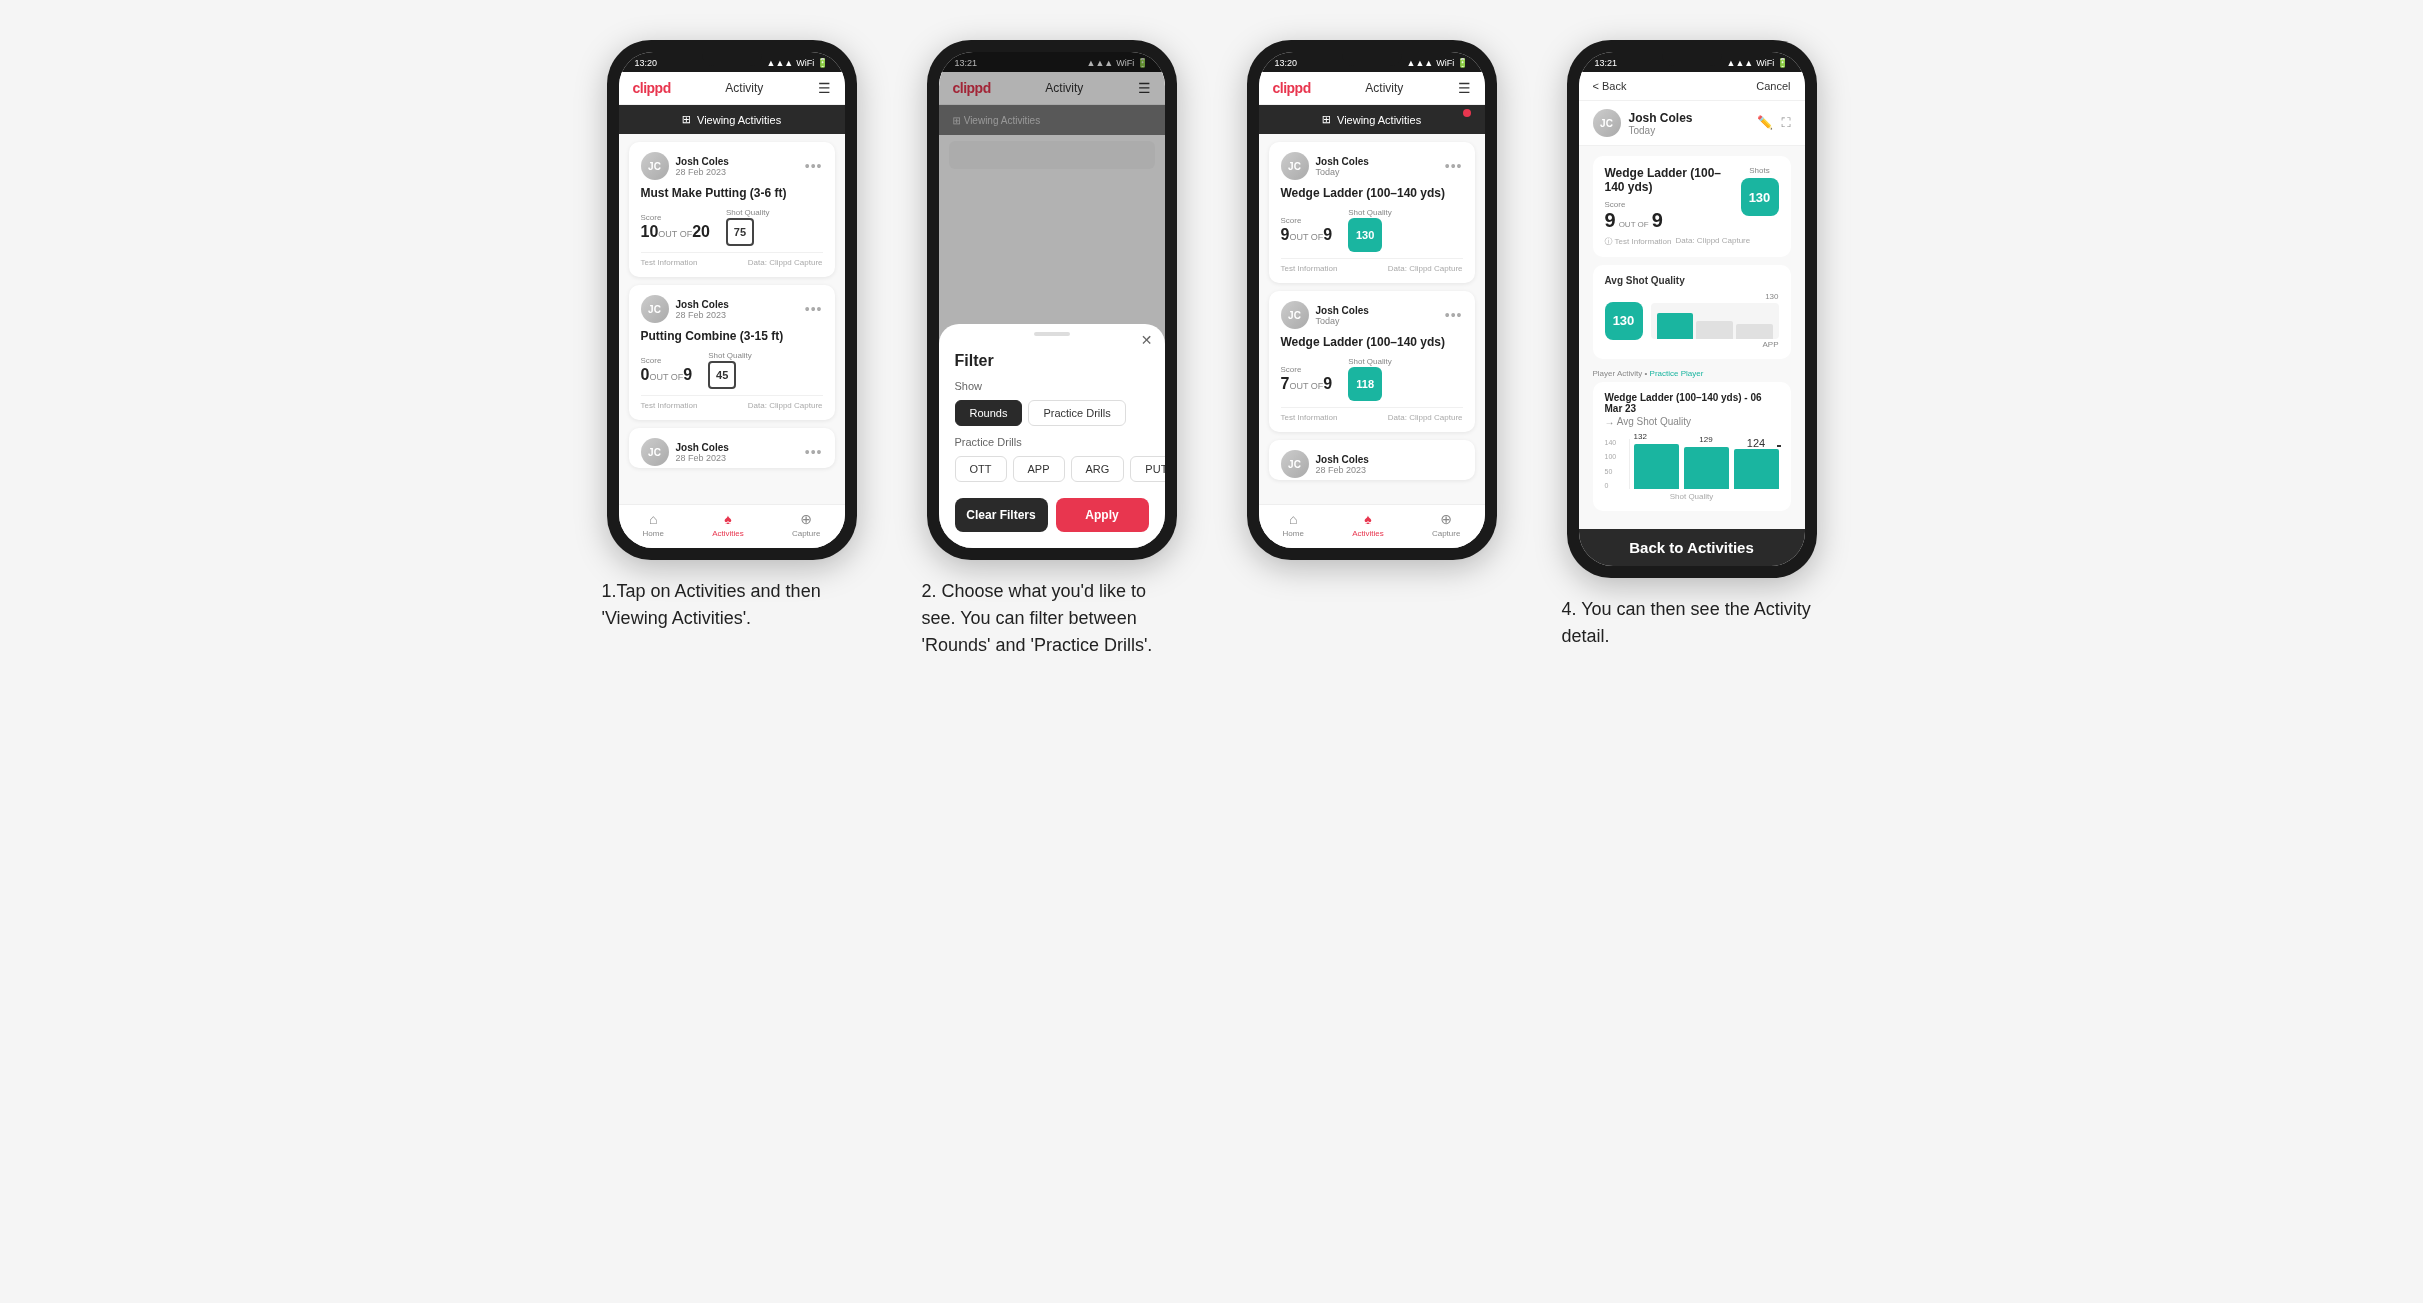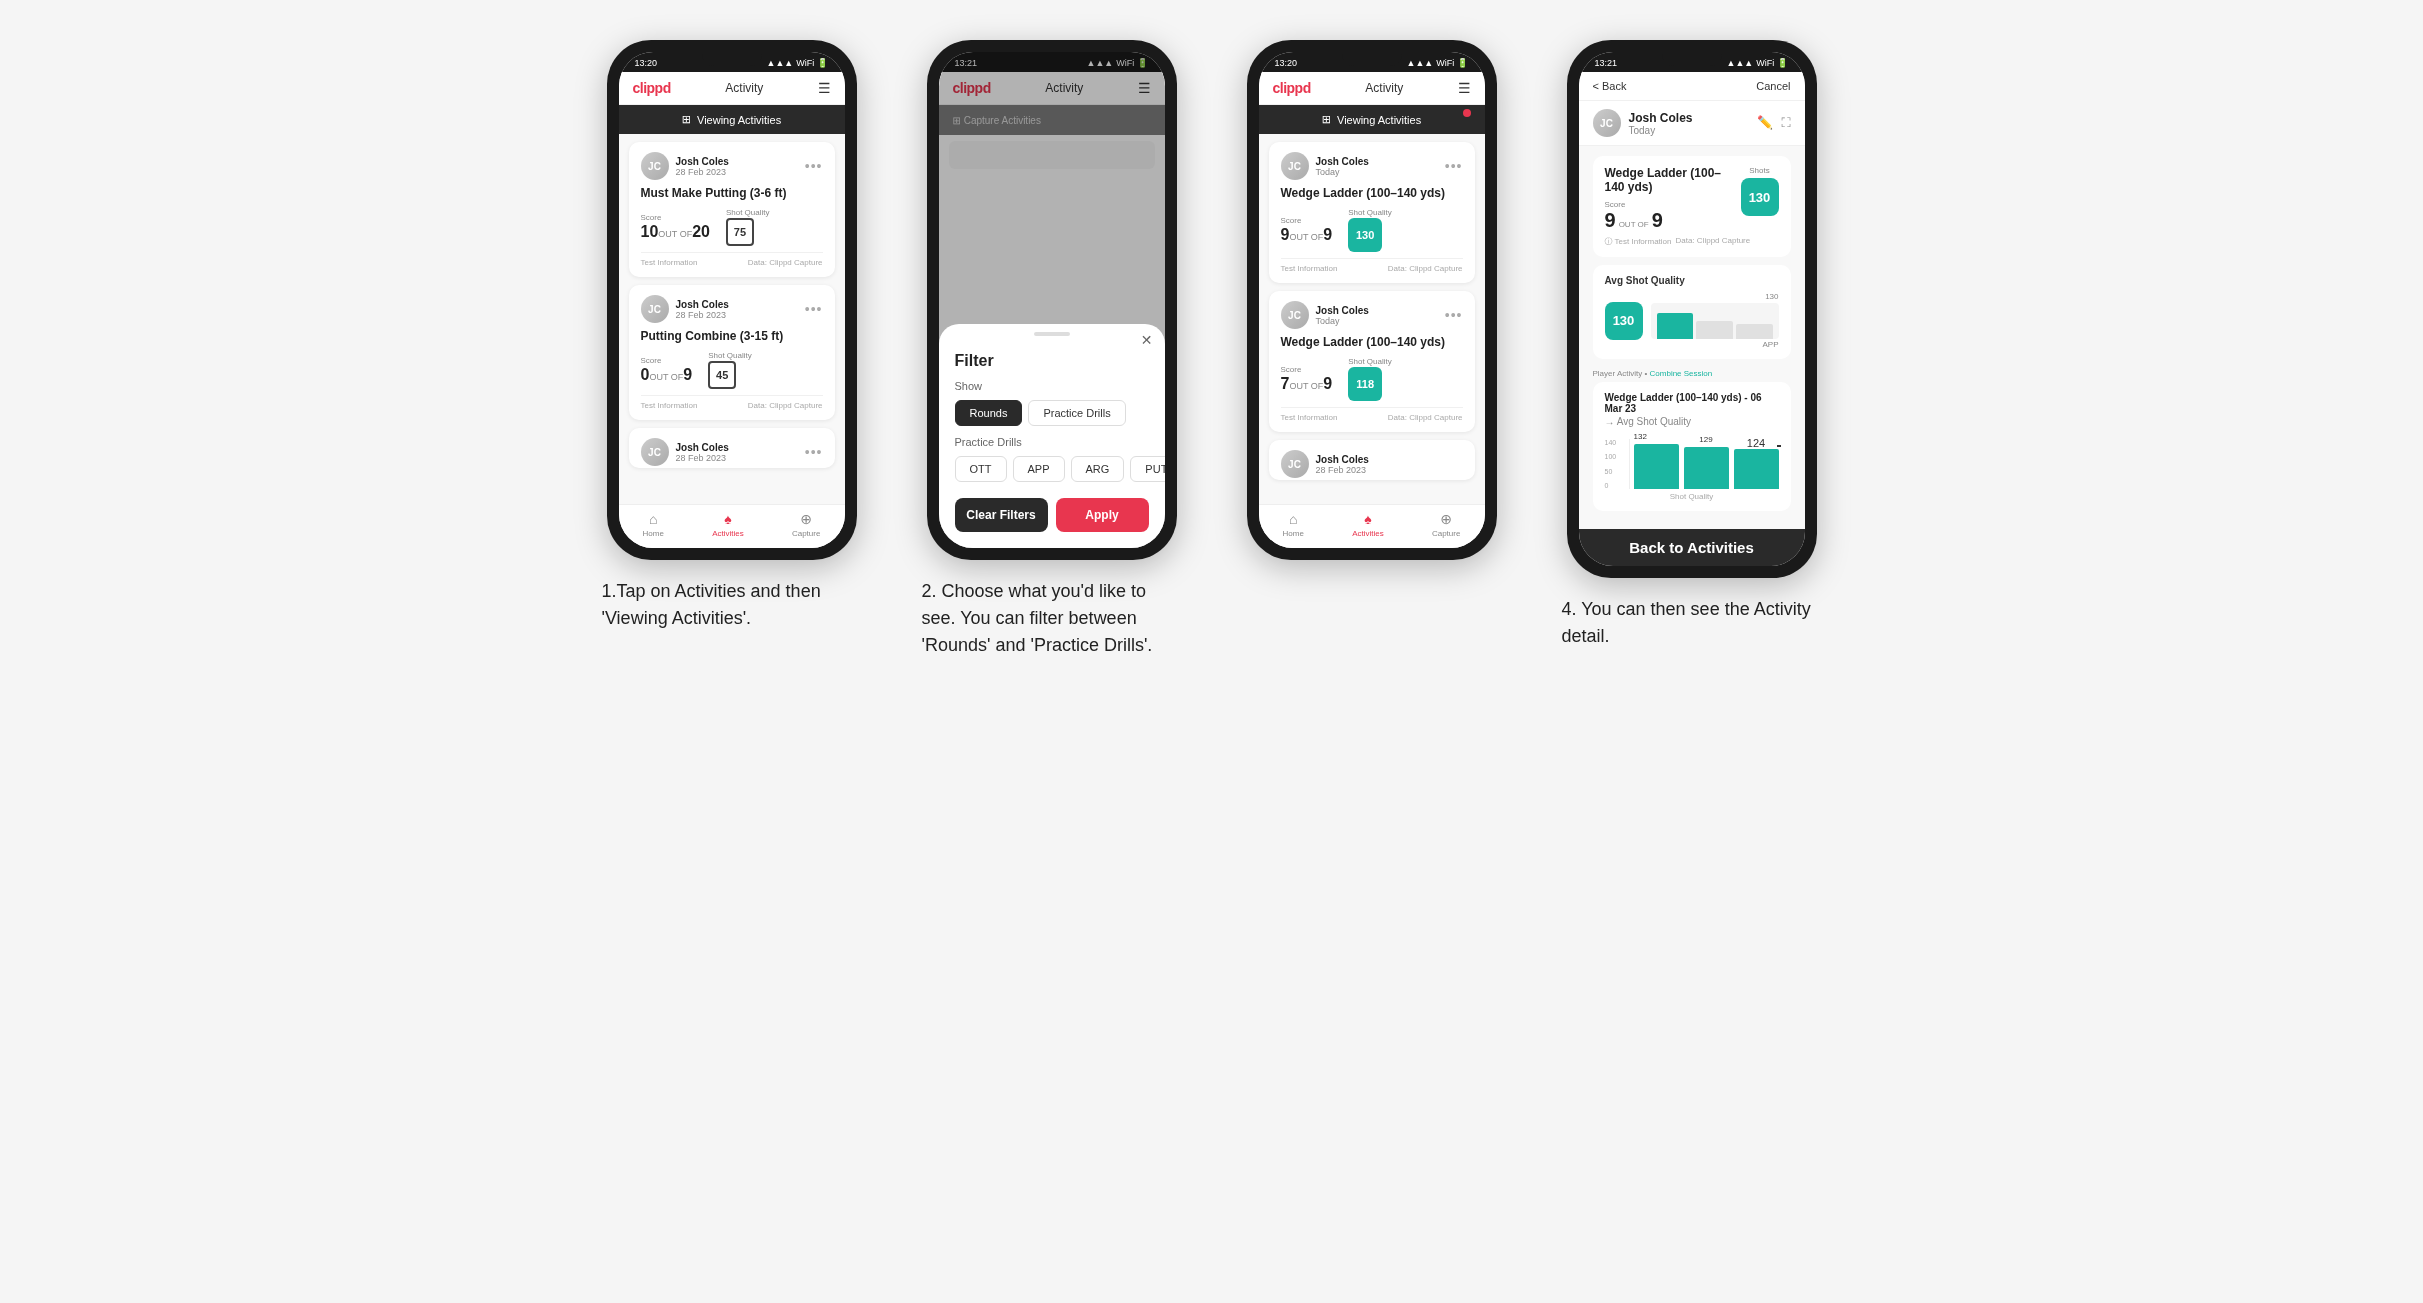--- a/index.html
+++ b/index.html
@@ -468,21 +468,21 @@
           </div>
         </div>
 
         <div class="app-header">
           <span class="app-logo">clippd</span>
           <span class="app-title">Activity</span>
           <span class="hamburger">☰</span>
         </div>
 
         <div class="blurred-top">
-          <span class="blurred-text">⊞ Capture Activities</span>
+          <span class="blurred-text">⊞ Viewing Activities</span>
         </div>
 
         <div style="background:#f0f0f0;height:28px;margin:6px 10px 0;border-radius:6px;opacity:0.5;"></div>
 
         <div class="filter-modal-overlay">
           <div class="filter-modal">
             <div class="modal-handle"></div>
             <div class="modal-close">✕</div>
             <div class="modal-title">Filter</div>
 
@@ -720,21 +720,21 @@
                   <div style="flex:1;background:#1ab5a0;height:80%;border-radius:2px 2px 0 0;"></div>
                   <div style="flex:1;background:#e0e0e0;height:55%;border-radius:2px 2px 0 0;"></div>
                   <div style="flex:1;background:#e0e0e0;height:45%;border-radius:2px 2px 0 0;"></div>
                 </div>
                 <div style="font-size:8px;color:#888;text-align:right;margin-top:1px;">APP</div>
               </div>
             </div>
           </div>
 
           <div style="font-size:8px;color:#888;padding:2px 0 4px;">
-            <span>Player Activity • </span><span style="color:#1ab5a0;">Combine Session</span>
+            <span>Player Activity • </span><span style="color:#1ab5a0;">Practice Player</span>
           </div>
 
           <div class="detail-card">
             <div style="font-size:10px;font-weight:600;color:#222;margin-bottom:2px;">Wedge Ladder (100–140 yds) - 06 Mar 23</div>
             <div style="font-size:10px;color:#888;margin-bottom:4px;">→ Avg Shot Quality</div>
 
             <div style="display:flex;gap:4px;align-items:flex-end;height:58px;position:relative;">
 
               <div style="display:flex;flex-direction:column;justify-content:space-between;height:50px;width:20px;">
                 <span style="font-size:7px;color:#aaa;">140</span>

